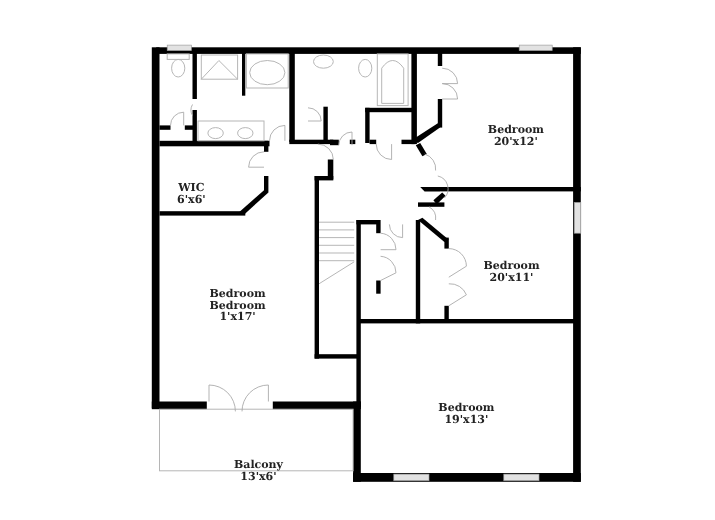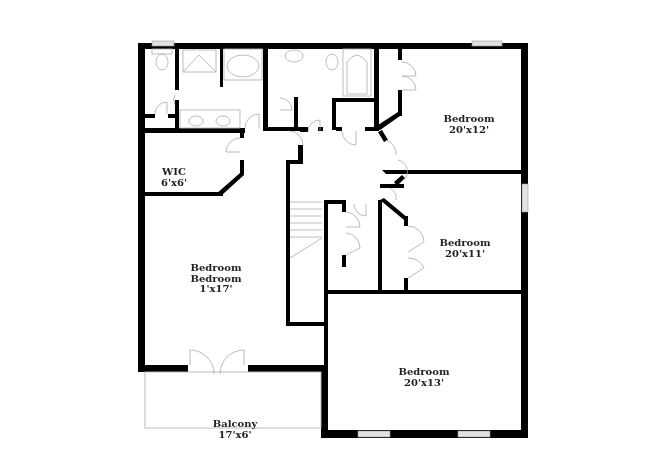--- a/index.html
+++ b/index.html
@@ -169,19 +169,19 @@
   <span class="dim">20'x12'</span>
 </div>
 
 <div class="label sm" style="left:465px; top:231px;">
   <span class="name">Bedroom</span>
   <span class="dim">20'x11'</span>
 </div>
 
 <div class="label sm" style="left:424px; top:360px;">
   <span class="name">Bedroom</span>
-  <span class="dim">20'x13'</span>
+  <span class="dim">19'x13'</span>
 </div>
 
 <div class="label sm" style="left:235px; top:412px; font-size:10px;">
   <span class="name">Balcony</span>
-  <span class="dim">17'x6'</span>
+  <span class="dim">13'x6'</span>
 </div>
 
 </body></html>

